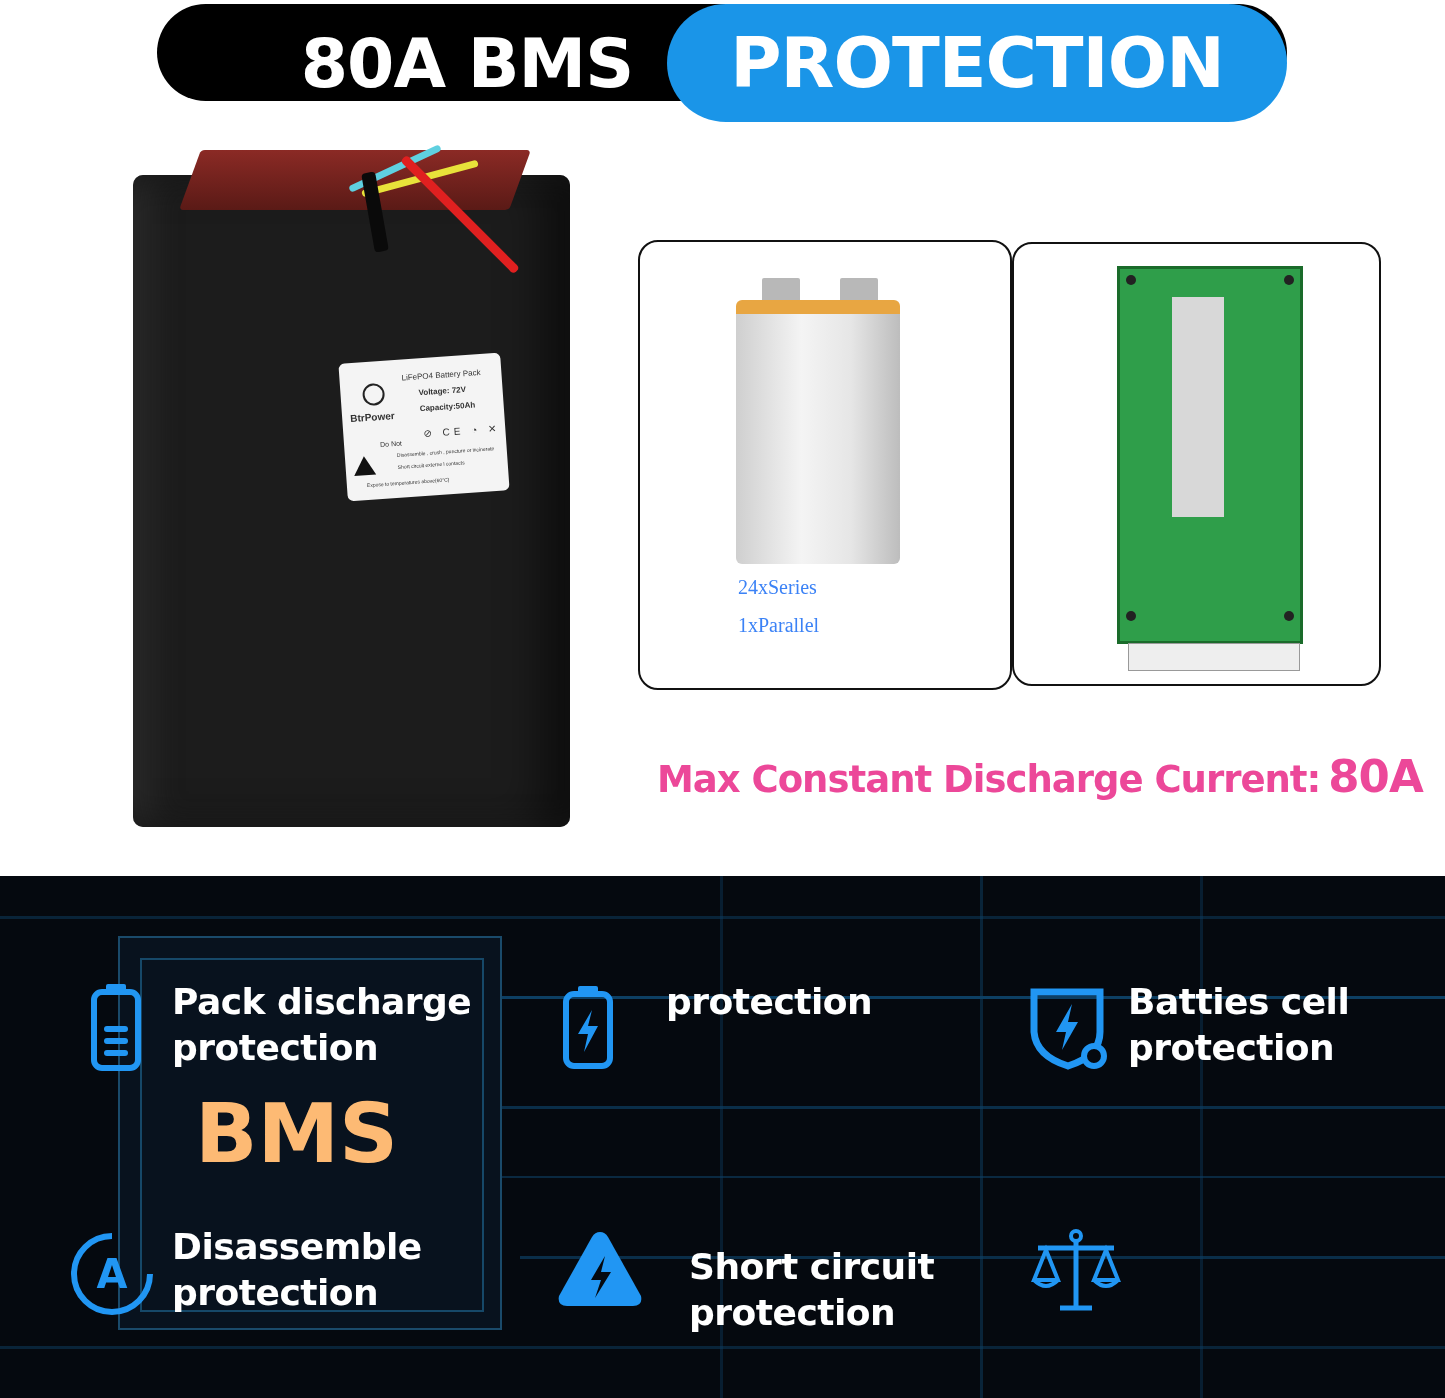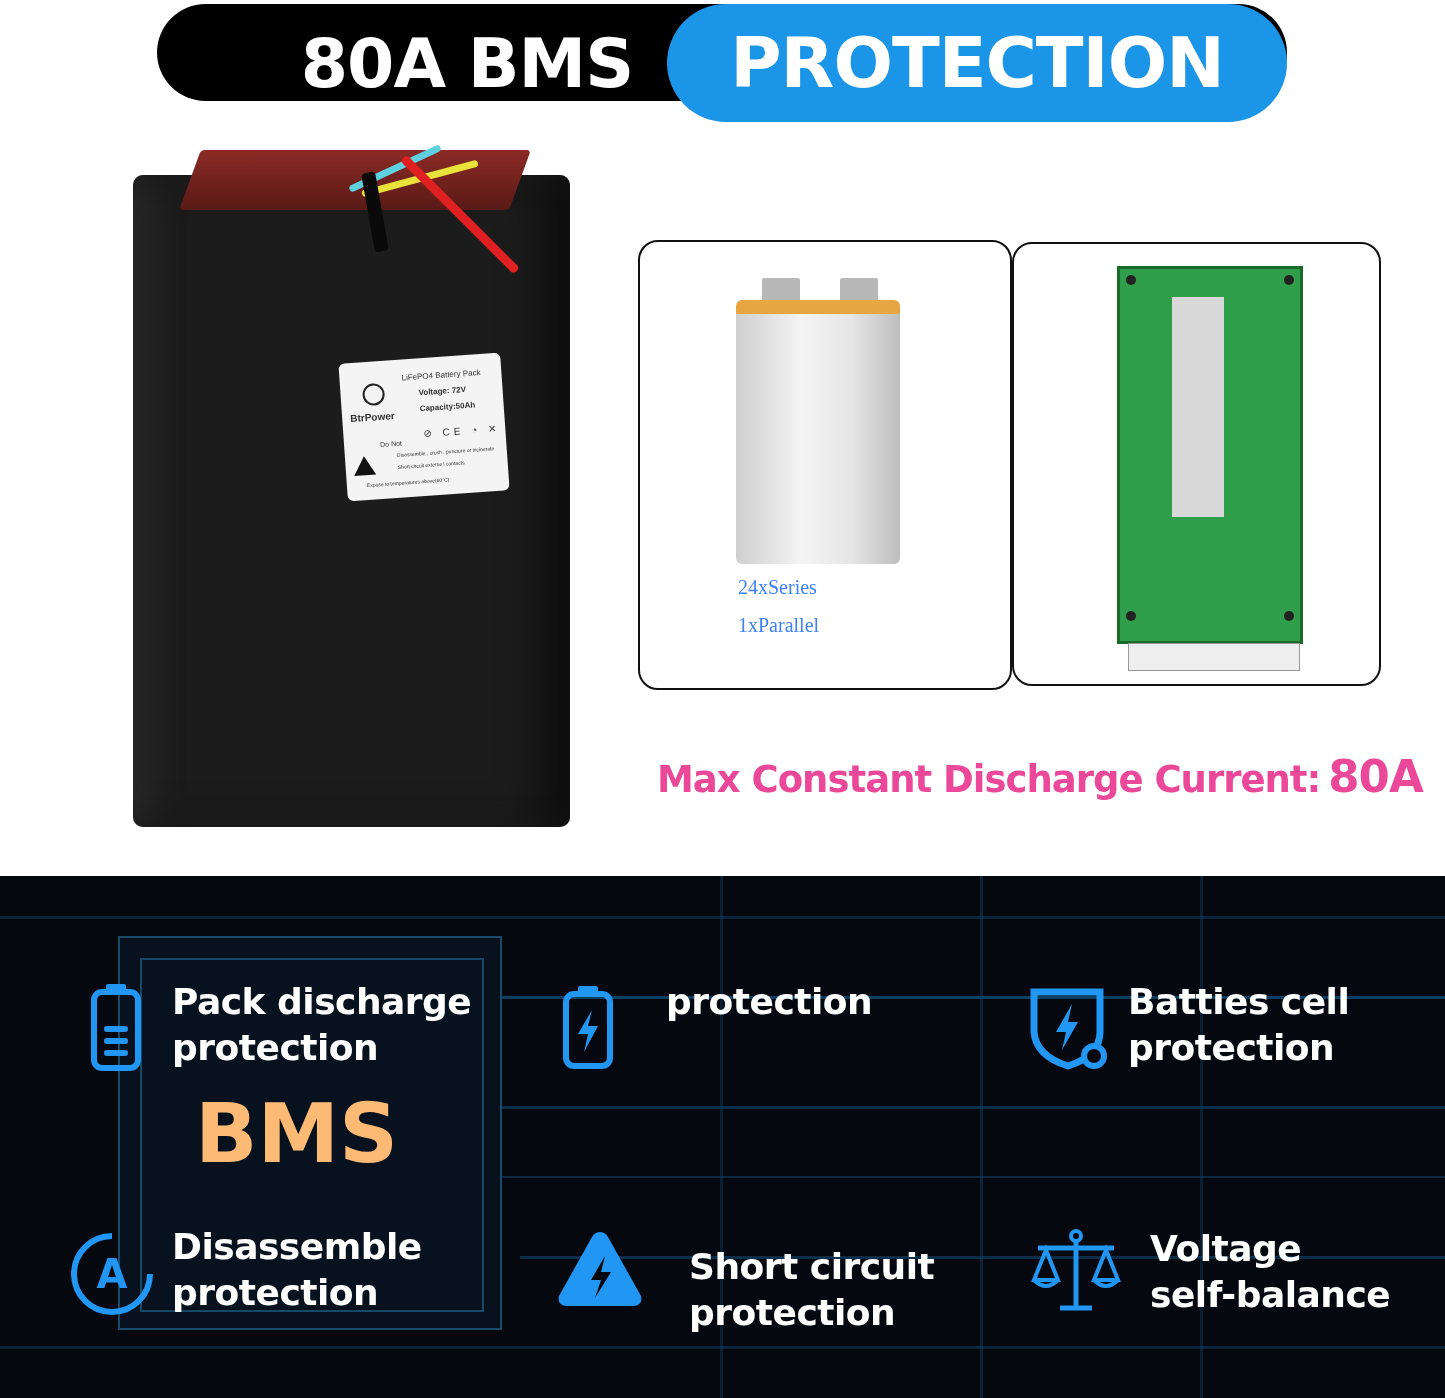--- a/index.html
+++ b/index.html
@@ -168,17 +168,13 @@
   <svg class="ficon" style="left:1030px;top:352px;" width="92" height="84" viewBox="0 0 92 84">
     <circle cx="46" cy="8" r="5" fill="none" stroke="#2196f3" stroke-width="4"></circle>
     <line x1="46" y1="13" x2="46" y2="78" stroke="#2196f3" stroke-width="5"></line>
     <line x1="30" y1="80" x2="62" y2="80" stroke="#2196f3" stroke-width="5"></line>
     <line x1="8" y1="20" x2="84" y2="20" stroke="#2196f3" stroke-width="5"></line>
     <path d="M16 22 L4 52 H28 Z" fill="none" stroke="#2196f3" stroke-width="4"></path>
     <path d="M4 52 Q16 64 28 52" fill="none" stroke="#2196f3" stroke-width="4"></path>
     <path d="M76 22 L64 52 H88 Z" fill="none" stroke="#2196f3" stroke-width="4"></path>
     <path d="M64 52 Q76 64 88 52" fill="none" stroke="#2196f3" stroke-width="4"></path>
   </svg>
-  <div class="feat" style="left:1150px;top:350px;">
-    <div>Voltage</div>
-    <div>self-balance</div>
-  </div>
 </div>
 
 </body></html>

